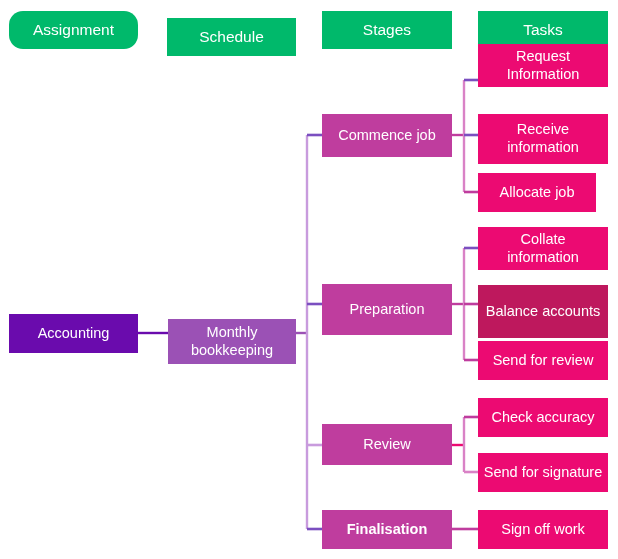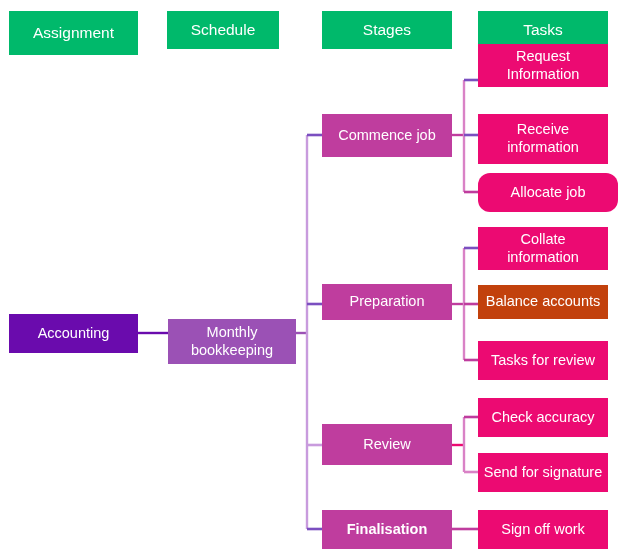--- a/index.html
+++ b/index.html
@@ -77,55 +77,55 @@
     <line x1="464" y1="360" x2="478" y2="360" stroke="#BF3D9E" stroke-width="2.6"></line>
 
     <line x1="452" y1="445" x2="464" y2="445" stroke="#EC0A72" stroke-width="2.4"></line>
     <line x1="464" y1="417" x2="464" y2="472" stroke="#D982C6" stroke-width="2.4"></line>
     <line x1="464" y1="417" x2="478" y2="417" stroke="#BF3D9E" stroke-width="2.6"></line>
     <line x1="464" y1="472" x2="478" y2="472" stroke="#D982C6" stroke-width="2.6"></line>
 
     <line x1="452" y1="529" x2="478" y2="529" stroke="#BF3D9E" stroke-width="2.6"></line>
   </svg>
 
-  <div class="node header" style="left:9px;  top:11px; width:129px; height:44px; background:#00B96B;">Assignment</div>
+  <div class="node header" style="left:9px;  top:11px; width:129px; height:38px; background:#00B96B;border-radius:14px;">Assignment</div>
 
-  <div class="node header" style="left:167px; top:11px; width:112px; height:38px; background:#00B96B;">Schedule</div>
+  <div class="node header" style="left:167px; top:18px; width:129px; height:38px; background:#00B96B;">Schedule</div>
 
   <div class="node header" style="left:322px; top:11px; width:130px; height:38px; background:#00B96B;">Stages</div>
 
   <div class="node header" style="left:478px; top:11px; width:130px; height:38px; background:#00B96B;">Tasks</div>
 
   <div class="node" style="left:9px; top:314px; width:129px; height:39px; background:#6A0BAD;">Accounting</div>
 
   <div class="node two-line" style="left:168px; top:319px; width:128px; height:45px; background:#9B51B5;">Monthly
 bookkeeping</div>
 
   <div class="node" style="left:322px; top:114px; width:130px; height:43px; background:#BF3D9E;">Commence job</div>
 
-  <div class="node" style="left:322px; top:284px; width:130px; height:36px; background:#BF3D9E;">Preparation</div>
+  <div class="node" style="left:322px; top:284px; width:130px; height:51px; background:#BF3D9E;">Preparation</div>
 
   <div class="node" style="left:322px; top:424px; width:130px; height:41px; background:#BF3D9E;">Review</div>
 
   <div class="node" style="left:322px; top:510px; width:130px; height:39px; background:#BF3D9E;font-weight:bold;">Finalisation</div>
 
   <div class="node two-line" style="left:478px; top:44px; width:130px; height:43px; background:#EC0A72;">Request
 Information</div>
 
   <div class="node two-line" style="left:478px; top:114px; width:130px; height:50px; background:#EC0A72;">Receive
 information</div>
 
-  <div class="node" style="left:478px; top:173px; width:140px; height:39px; background:#EC0A72;border-radius:12px;">Allocate job</div>
+  <div class="node" style="left:478px; top:173px; width:118px; height:39px; background:#EC0A72;">Allocate job</div>
 
   <div class="node two-line" style="left:478px; top:227px; width:130px; height:43px; background:#EC0A72;">Collate
 information</div>
 
-  <div class="node" style="left:478px; top:285px; width:130px; height:34px; background:#c2410c;">Balance accounts</div>
+  <div class="node" style="left:478px; top:285px; width:130px; height:53px; background:#be185d;">Balance accounts</div>
 
-  <div class="node" style="left:478px; top:341px; width:130px; height:39px; background:#EC0A72;">Tasks for review</div>
+  <div class="node" style="left:478px; top:341px; width:130px; height:39px; background:#EC0A72;">Send for review</div>
 
   <div class="node" style="left:478px; top:398px; width:130px; height:39px; background:#EC0A72;">Check accuracy</div>
 
   <div class="node" style="left:478px; top:453px; width:130px; height:39px; background:#EC0A72;">Send for signature</div>
 
   <div class="node" style="left:478px; top:510px; width:130px; height:39px; background:#EC0A72;">Sign off work</div>
 
 </div>
 
 </body></html>

